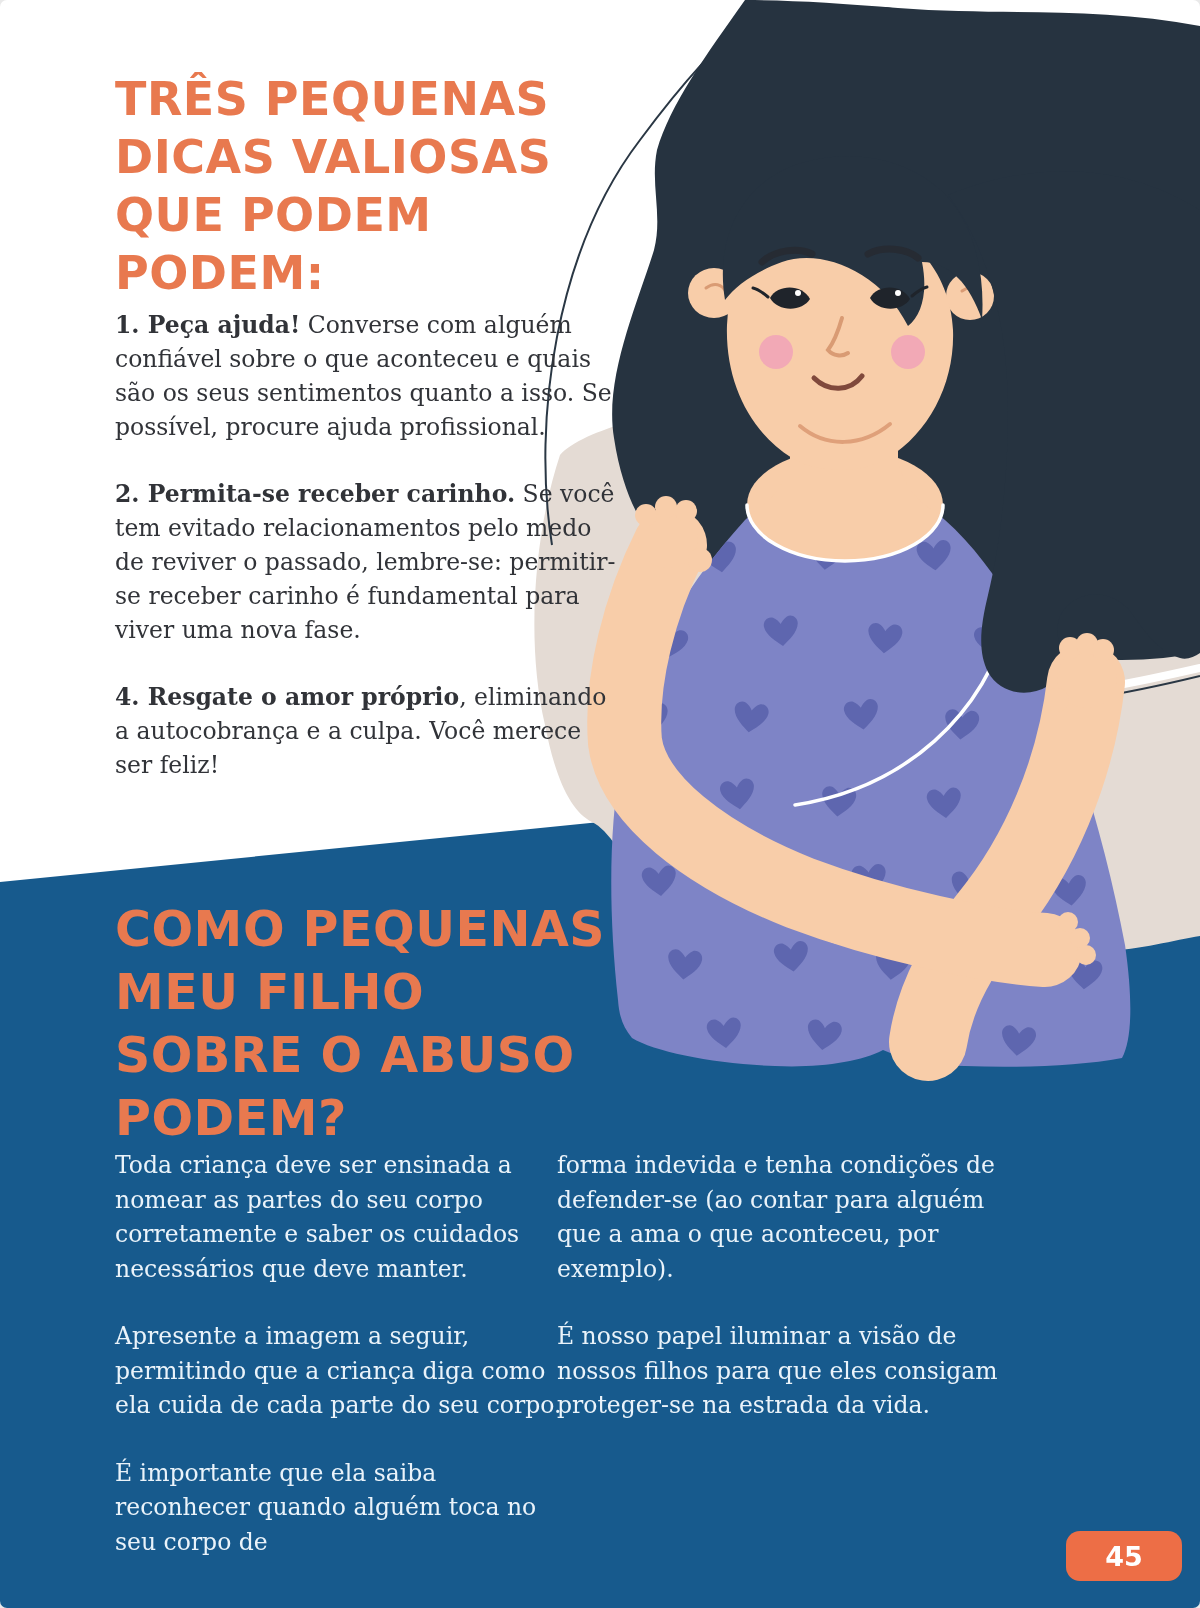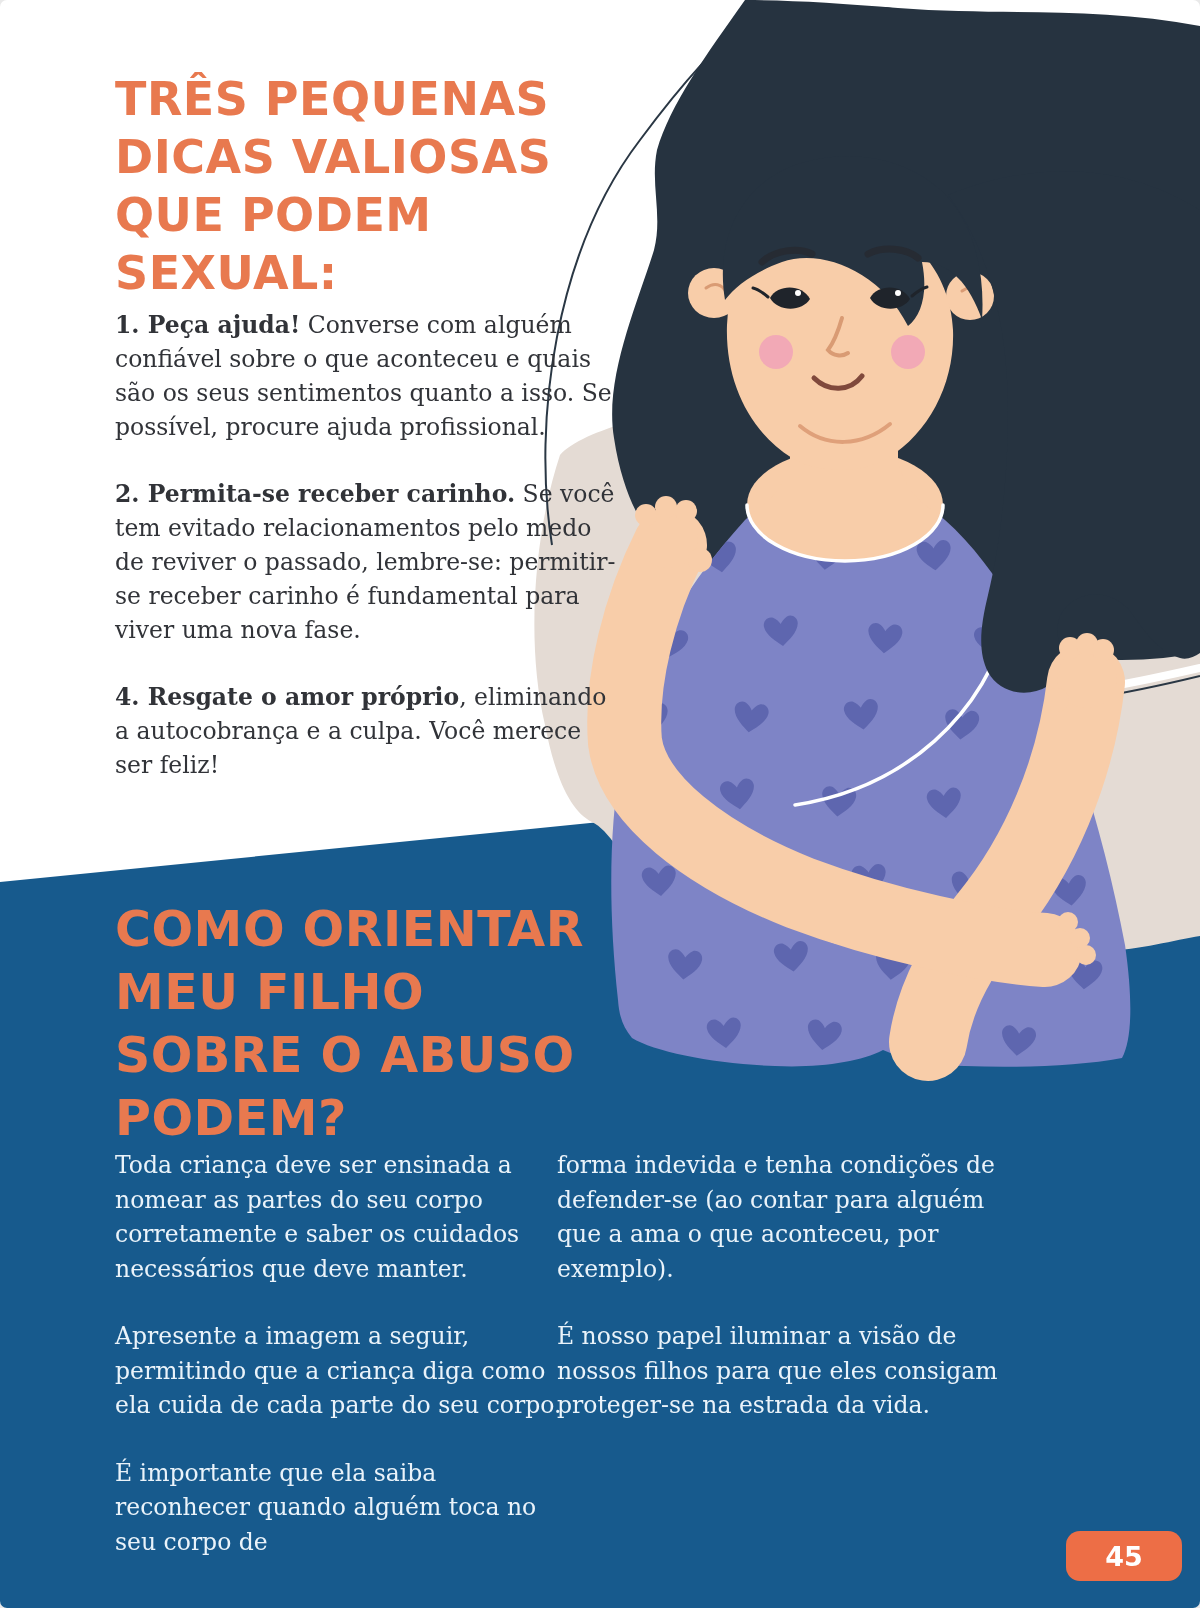--- a/index.html
+++ b/index.html
@@ -161,37 +161,37 @@
         <circle cx="1080" cy="938" r="10" fill="#F8CDA9"></circle>
         <circle cx="1086" cy="955" r="10" fill="#F8CDA9"></circle>
       </g>
     </g>
   </svg>
 
   <div class="display-heading h-tips">
     <div>TRÊS PEQUENAS</div>
     <div>DICAS VALIOSAS</div>
     <div>QUE PODEM</div>
-    <div>SEXUAL:</div>
+    <div>PODEM:</div>
   </div>
 
   <div class="tips-block">
     <p>
       <strong>1. Peça ajuda!</strong><span> Converse com alguém confiável sobre o que aconteceu e quais são os seus sentimentos quanto a isso. Se possível, procure ajuda profissional.</span>
     </p>
     <p>
       <strong>2. Permita-se receber carinho.</strong><span> Se você tem evitado relacionamentos pelo medo de reviver o passado, lembre-se: permitir-se receber carinho é fundamental para viver uma nova fase.</span>
     </p>
     <p>
       <strong>4. Resgate o amor próprio</strong><span>, eliminando a autocobrança e a culpa. Você merece ser feliz!</span>
     </p>
   </div>
 
   <div class="display-heading h-guide">
-    <div>COMO ORIENTAR</div>
+    <div>COMO PEQUENAS</div>
     <div>MEU FILHO</div>
     <div>SOBRE O ABUSO</div>
     <div>PODEM?</div>
   </div>
 
   <div class="col col-left">
     <p>Toda criança deve ser ensinada a nomear as partes do seu corpo corretamente e saber os cuidados necessários que deve manter.</p>
     <p>Apresente a imagem a seguir, permitindo que a criança diga como ela cuida de cada parte do seu corpo.</p>
     <p>É importante que ela saiba reconhecer quando alguém toca no seu corpo de</p>
   </div>

